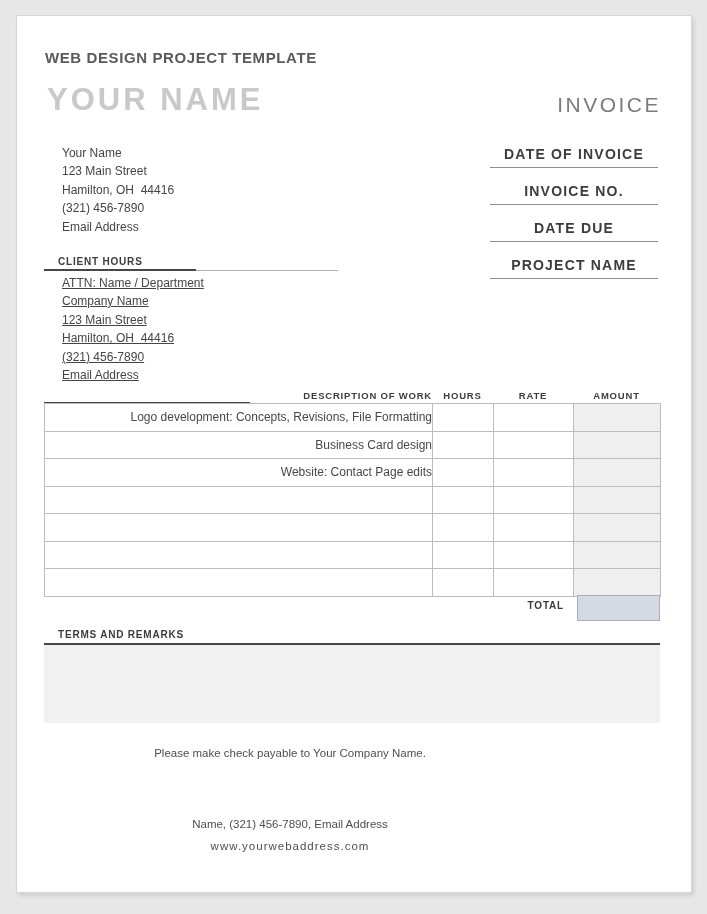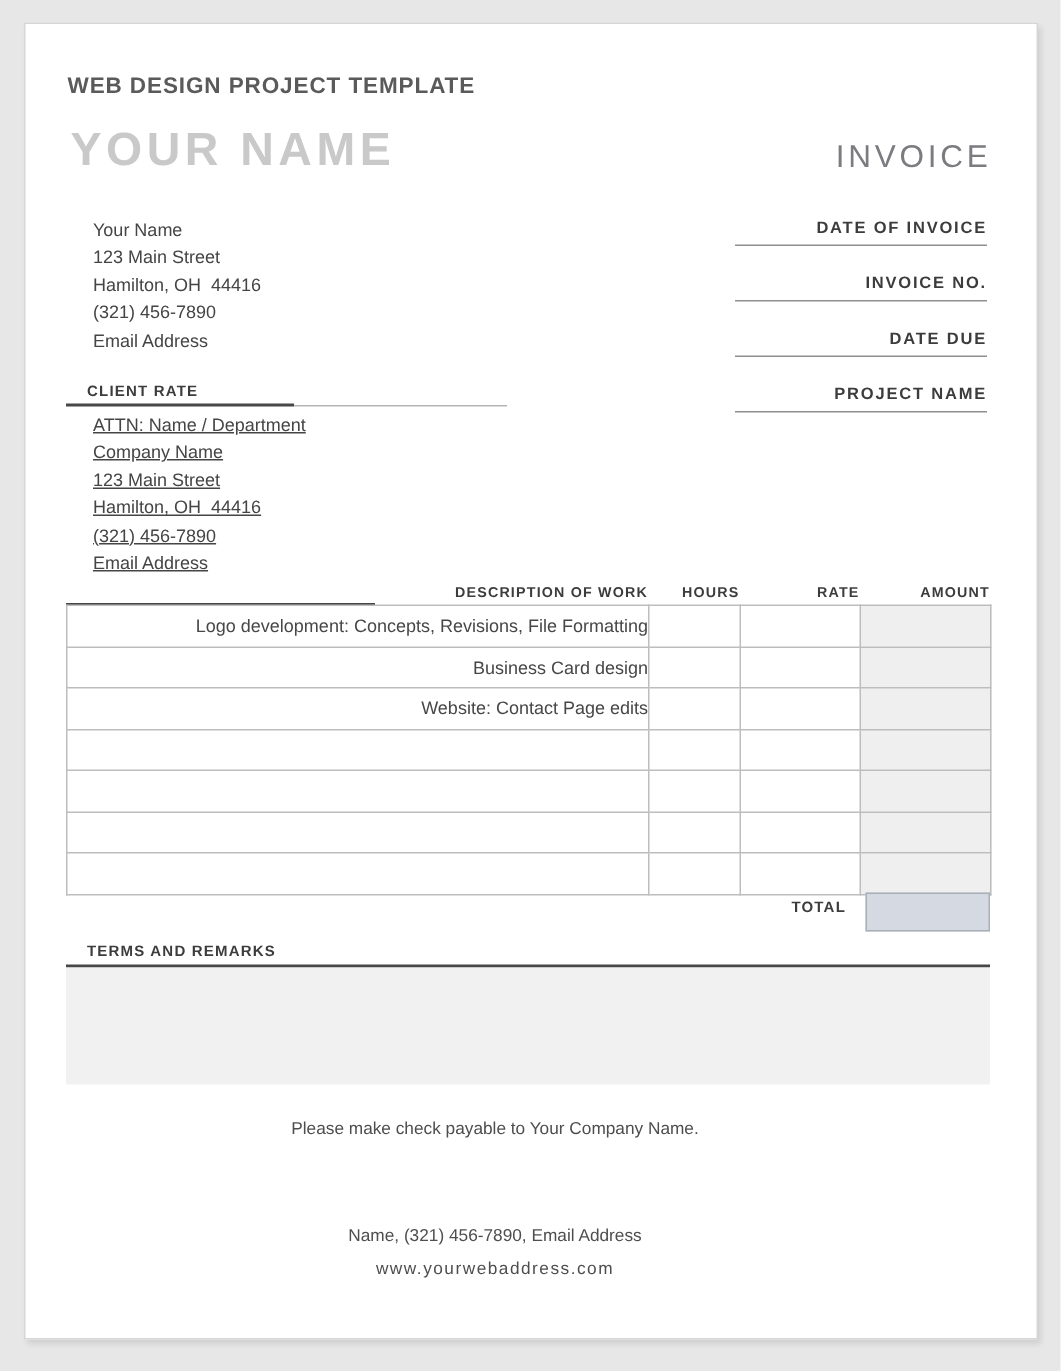--- a/index.html
+++ b/index.html
@@ -26,37 +26,37 @@
   .invoice-label{
     right:30px;top:77px;font-size:21px;color:#7b7b80;letter-spacing:2.5px;
   }
   .addr{
     font-size:12px;line-height:18.4px;color:#454545;white-space:pre-wrap;
   }
   .sender{left:45px;top:128px;}
   .client-lines{left:45px;top:258px;text-decoration:underline;}
   .field{left:473px;width:168px;}
   .field .flabel{
-    text-align:right;font-size:11px;font-weight:bold;color:#3c3c3c;
+    text-align:center;font-size:14px;font-weight:bold;color:#3c3c3c;
     letter-spacing:1.2px;
   }
   .field .fline{
     margin-top:5px;height:0;border-bottom:1px solid #8f8f8f;cursor:text;
   }
   .seclabel{
     font-size:10px;font-weight:bold;color:#3c3c3c;letter-spacing:0.8px;
   }
   .rule-dark{background:#474747;height:2px;}
   .rule-light{background:#b5b5b5;height:1px;}
   .thead-row{
     left:27px;top:374px;width:616px;display:flex;
   }
   .thead-row .hc{
     font-size:9.5px;font-weight:bold;color:#3c3c3c;letter-spacing:0.8px;
-    text-align:right;
+    text-align:center;
   }
   .hc.c-desc{width:388px;text-align:right;padding-left:14px;box-sizing:border-box;}
   .hc.c-hours{width:61px;}
   .hc.c-rate{width:80px;}
   .hc.c-amount{width:87px;}
   table.work{
     position:absolute;left:27px;top:387px;width:616px;
     border-collapse:collapse;table-layout:fixed;
   }
   table.work td{
@@ -70,21 +70,21 @@
     right:127px;top:584px;font-size:10px;font-weight:bold;color:#3c3c3c;
     letter-spacing:0.8px;
   }
   .total-cell{
     left:560px;top:579px;width:83px;height:26px;background:#d5dae2;
     border:1px solid #a9aeb8;box-sizing:border-box;cursor:text;
   }
   .terms-box{
     left:27px;top:629px;width:616px;height:78px;background:#f1f1f1;cursor:text;
   }
-  .fline-row{left:0;width:546px;text-align:center;color:#4e4e4e;padding-left:40px;}
+  .fline-row{left:0;width:546px;text-align:center;color:#4e4e4e;}
   .payable{top:731px;font-size:11.5px;}
   .thankyou{top:745px;font-size:23px;letter-spacing:2px;color:#3b404b;}
   .contact-note{top:786px;font-size:11.5px;font-style:italic;}
   .contact-info{top:802px;font-size:11.5px;}
   .website{top:824px;font-size:11.5px;letter-spacing:1px;}
 </style>
 </head>
 <body>
 
 <div class="page">
@@ -110,21 +110,21 @@
   </div>
   <div class="abs field" style="top:204px;">
     <div class="flabel">DATE DUE</div>
     <div class="fline"></div>
   </div>
   <div class="abs field" style="top:241px;">
     <div class="flabel">PROJECT NAME</div>
     <div class="fline"></div>
   </div>
 
-  <div class="abs seclabel" style="left:41px;top:240px;">CLIENT RATE</div>
+  <div class="abs seclabel" style="left:41px;top:240px;">CLIENT HOURS</div>
   <div class="abs rule-dark" style="left:27px;top:253px;width:152px;"></div>
   <div class="abs rule-light" style="left:179px;top:254px;width:142px;"></div>
   <div class="abs addr client-lines">ATTN: Name / Department
 Company Name
 123 Main Street
 Hamilton, OH  44416
 (321) 456-7890
 Email Address</div>
 
   <div class="abs thead-row">

